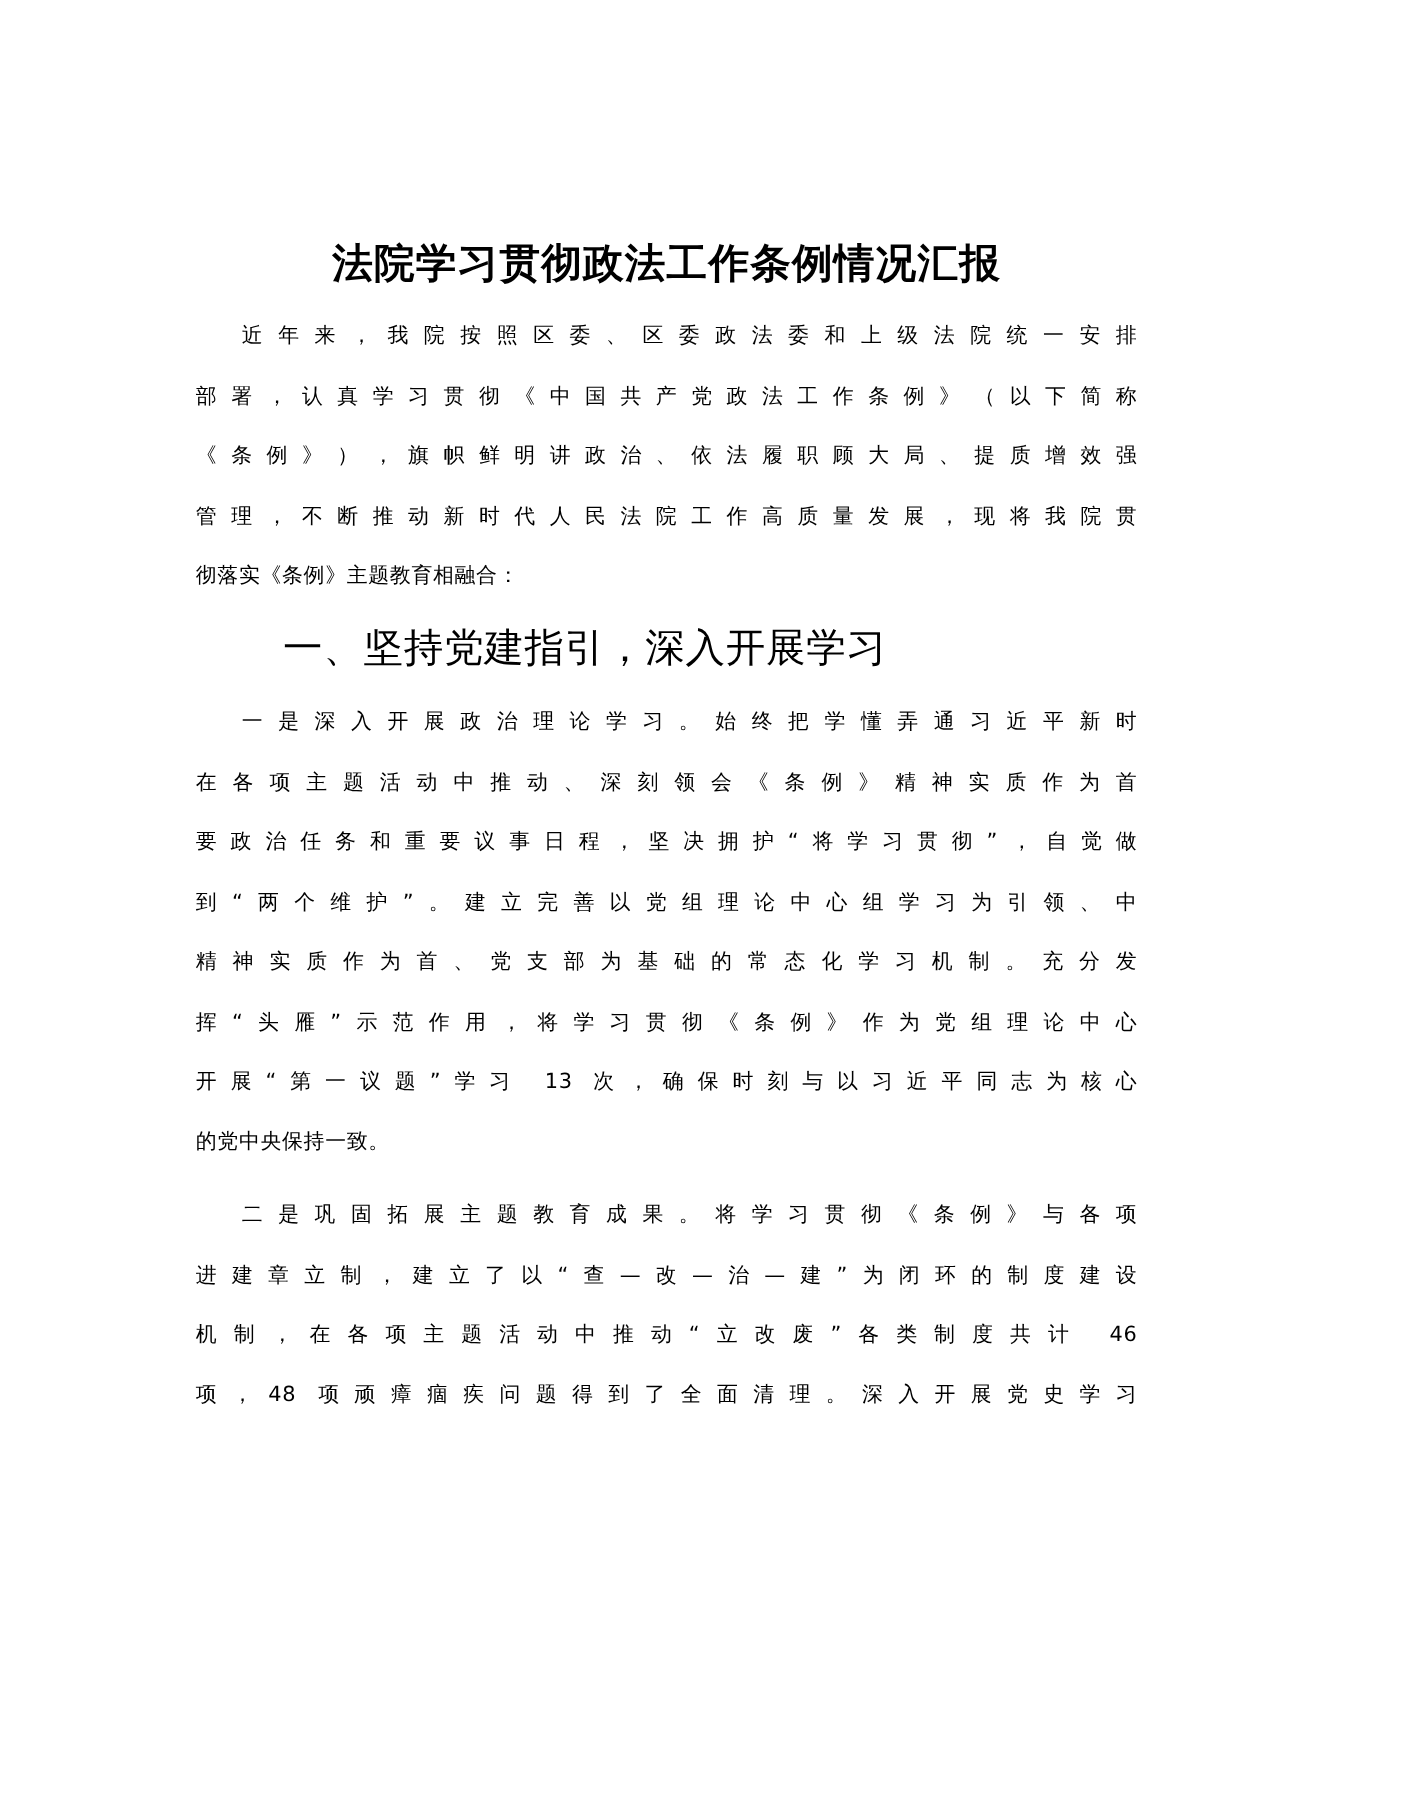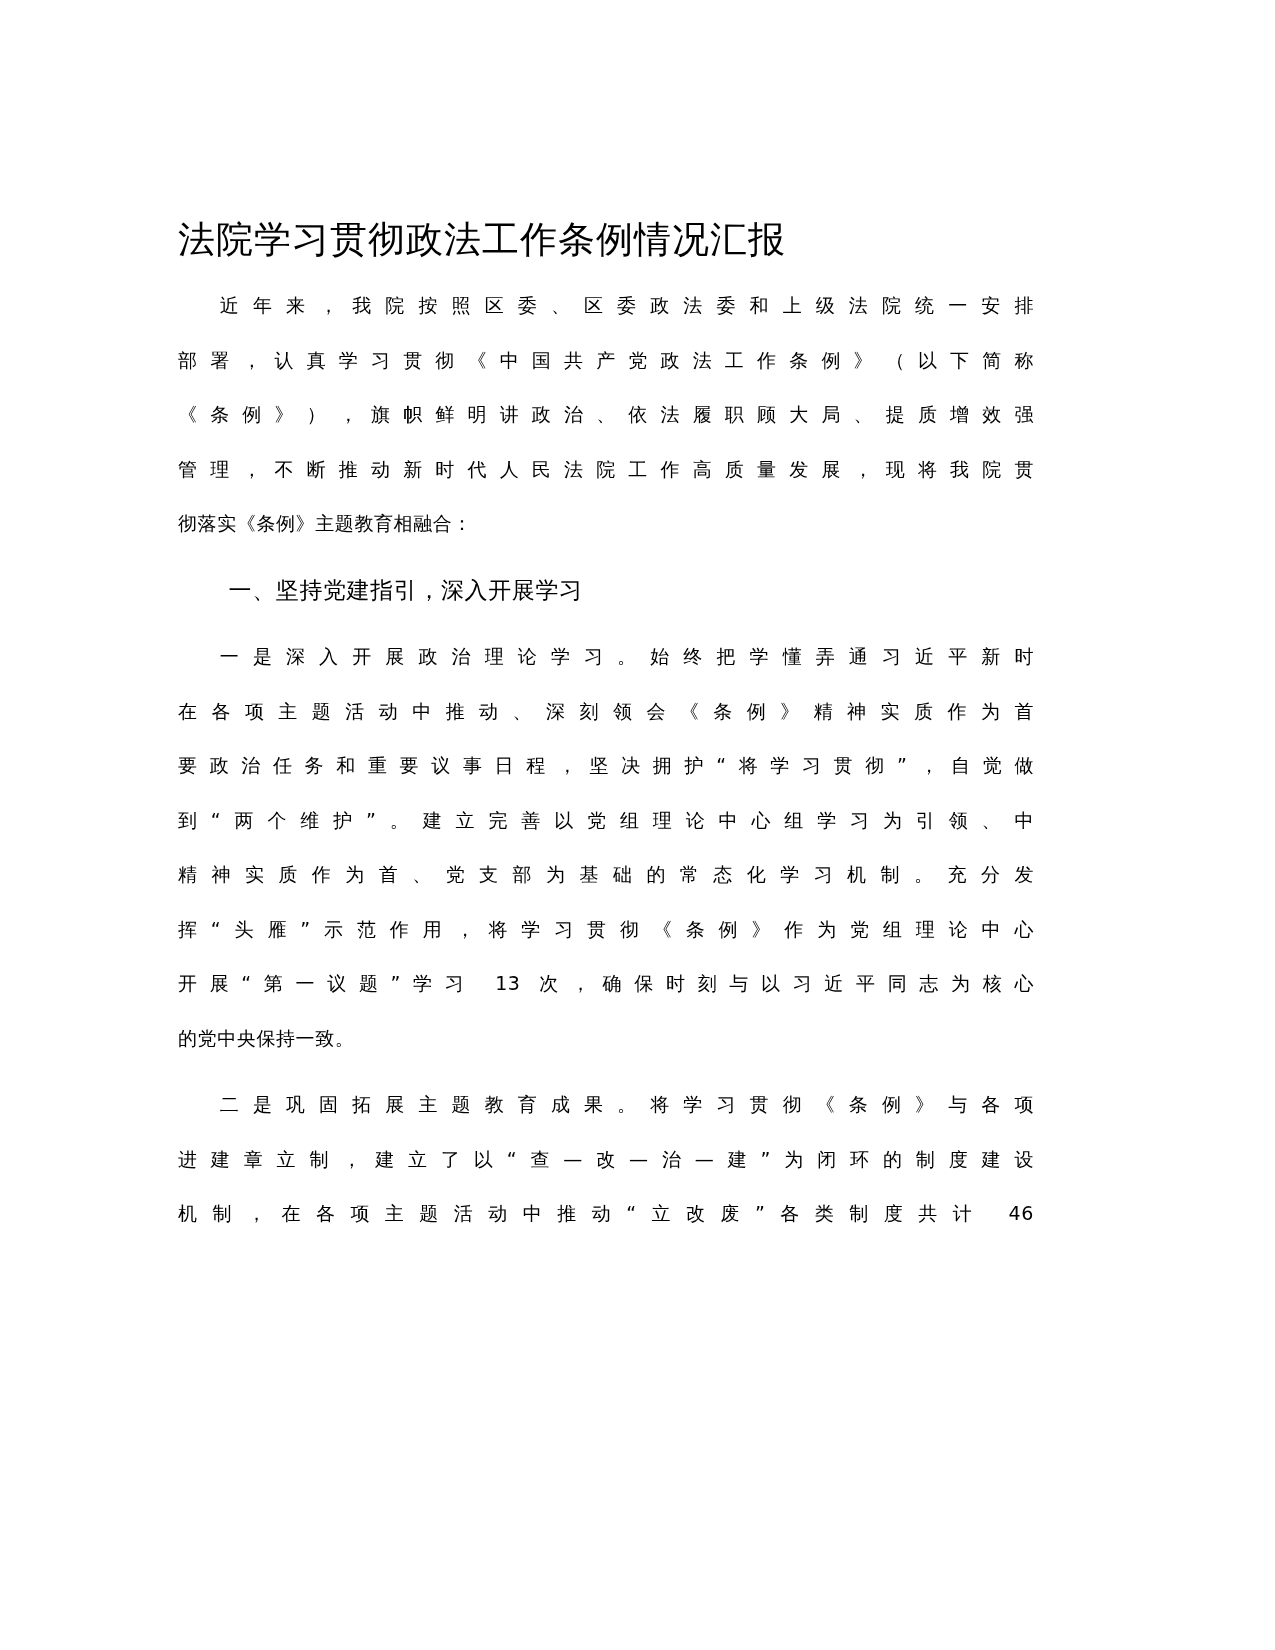--- a/index.html
+++ b/index.html
@@ -15,37 +15,37 @@
       font-family: "DejaVu Sans", "Liberation Sans", sans-serif;
       color: #000000;
     }
     .page {
       position: absolute;
       left: 178px;
       top: 210px;
       width: 856px;
     }
     .title {
-      text-align: left;
+      text-align: center;
       font-size: 37px;
       line-height: 60px;
       margin: 0 0 8px 0;
       letter-spacing: 1px;
-      font-weight: normal;
+      font-weight: bold;
     }
     .para {
       font-size: 19px;
       line-height: 54.5px;
       text-align: justify;
       text-indent: 2.2em;
       margin: 0 0 12px 0;
       letter-spacing: 0.6px;
     }
     .heading {
-      font-size: 23px;
+      font-size: 36px;
       line-height: 54.5px;
       text-indent: 2.2em;
       margin: 0 0 12px 0;
       letter-spacing: 0.6px;
     }
     .line {
       display: block;
       text-indent: 0;
       white-space: nowrap;
       text-align-last: justify;
@@ -78,14 +78,15 @@
     <span class="line">精神实质作为首、党支部为基础的常态化学习机制。充分发</span>
     <span class="line">挥“头雁”示范作用，将学习贯彻《条例》作为党组理论中心</span>
     <span class="line">开展“第一议题”学习 13 次，确保时刻与以习近平同志为核心</span>
     <span class="line last">的党中央保持一致。</span>
   </div>
 
   <div class="para">
     <span class="line first">二是巩固拓展主题教育成果。将学习贯彻《条例》与各项</span>
     <span class="line">进建章立制，建立了以“查—改—治—建”为闭环的制度建设</span>
     <span class="line">机制，在各项主题活动中推动“立改废”各类制度共计 46</span>
+    <span class="line">项，48 项顽瘴痼疾问题得到了全面清理。深入开展党史学习</span>
   </div>
 </div>
 
 </body></html>

